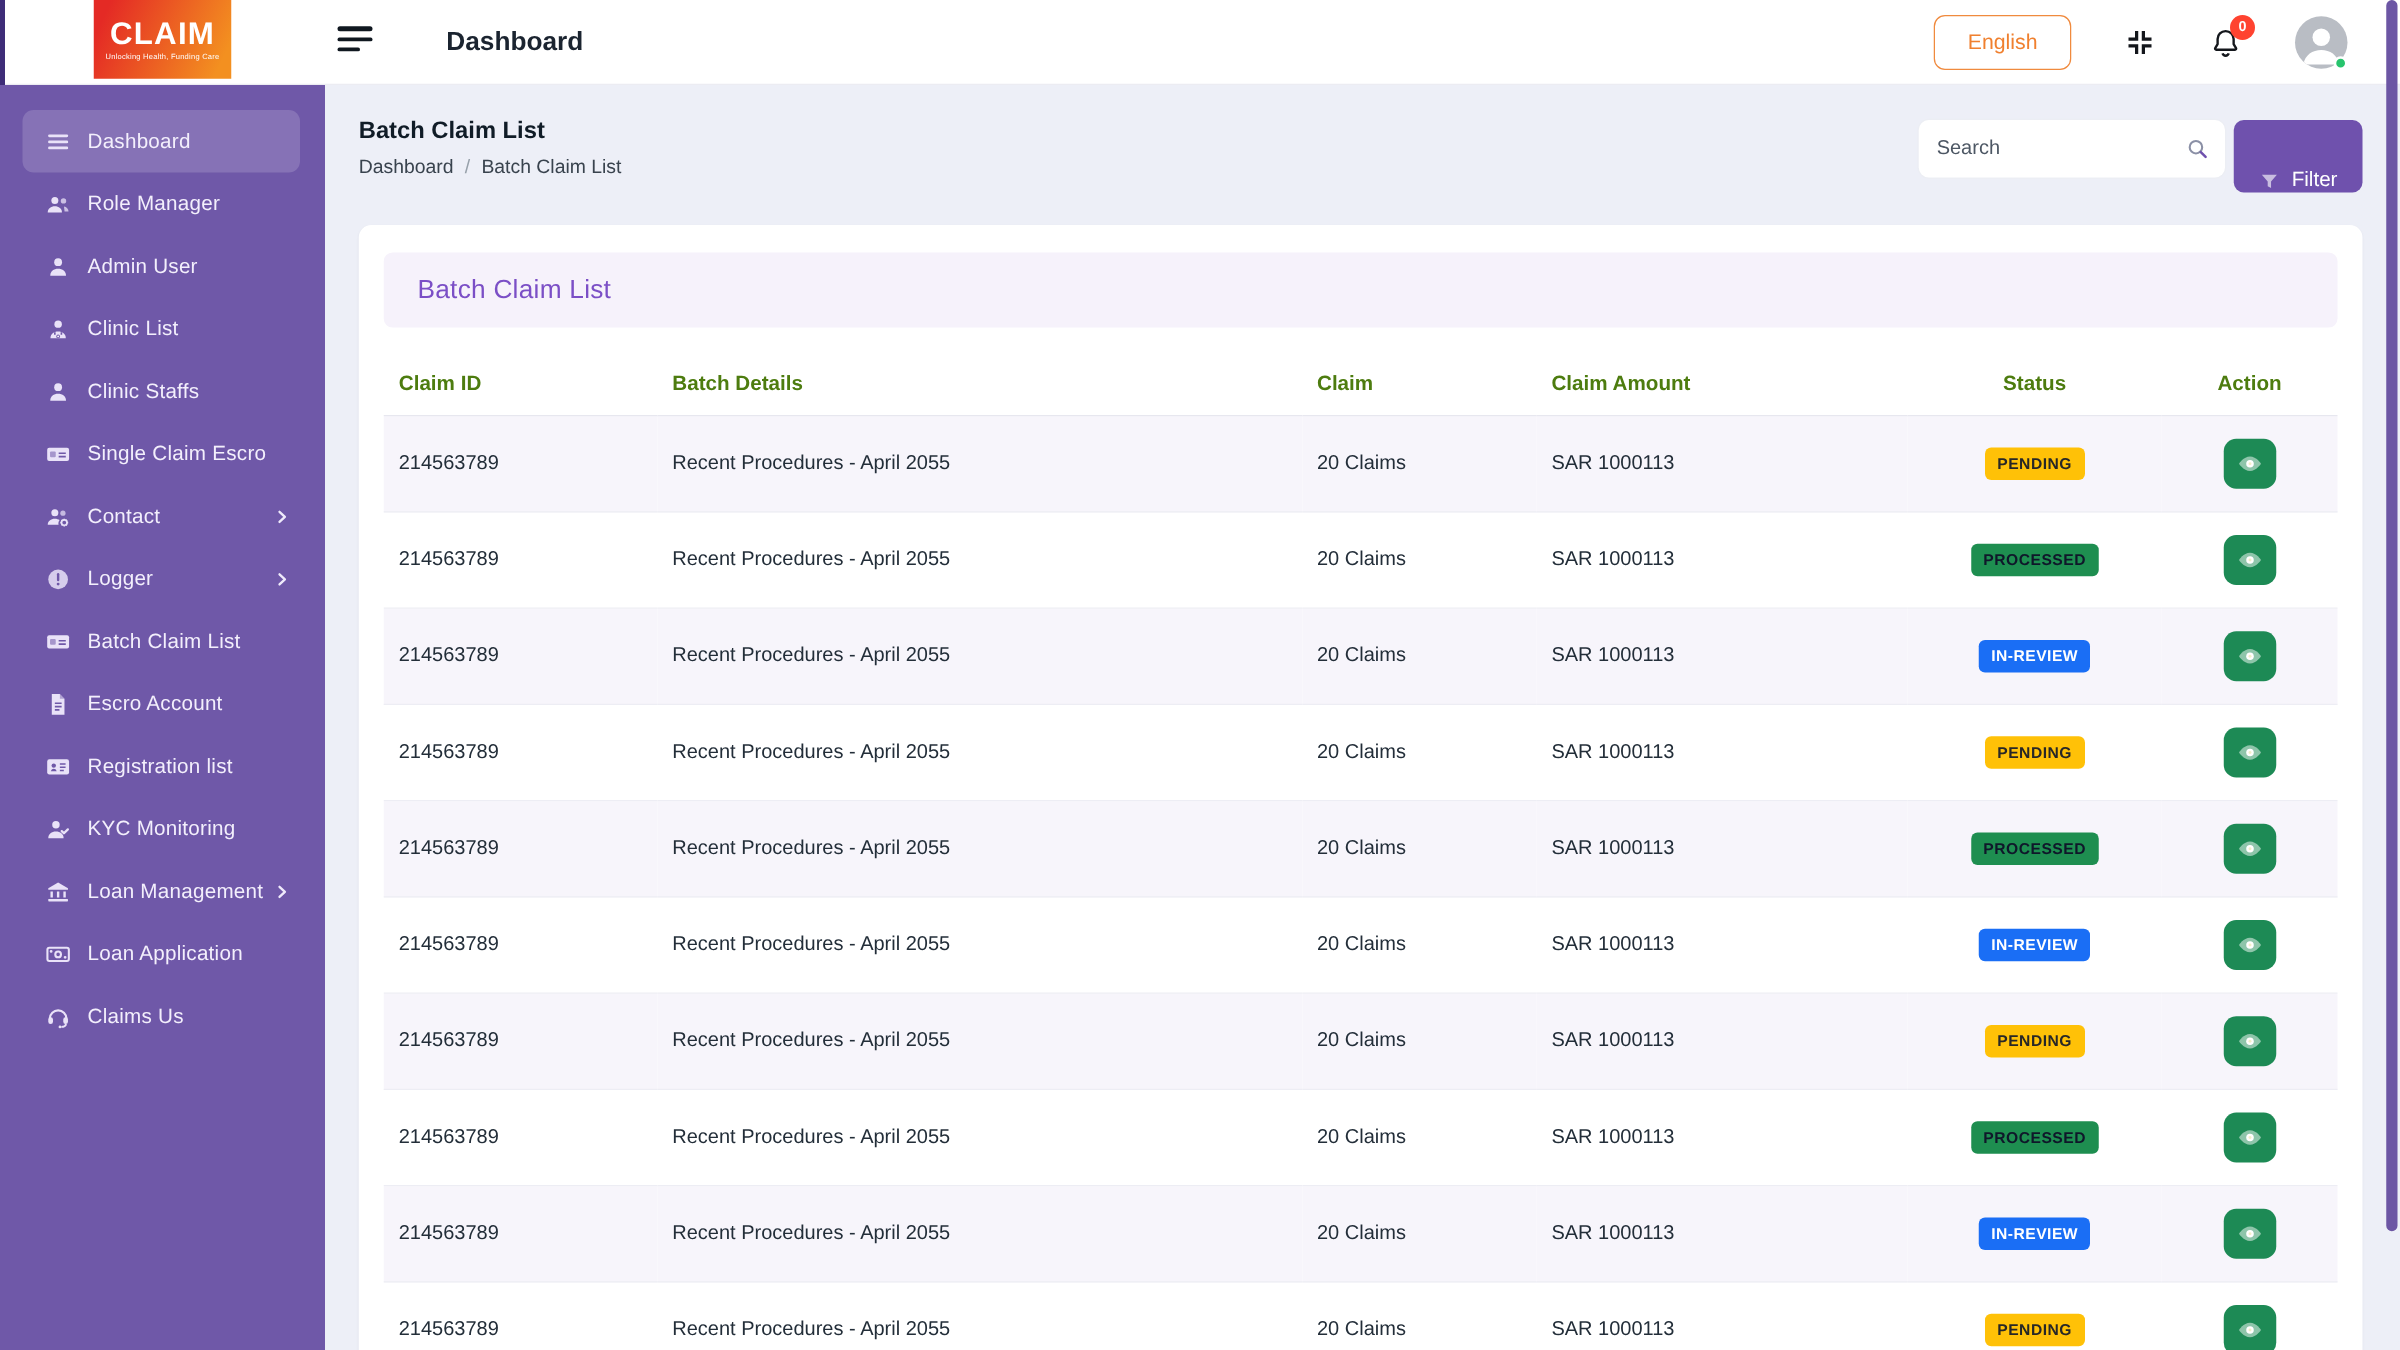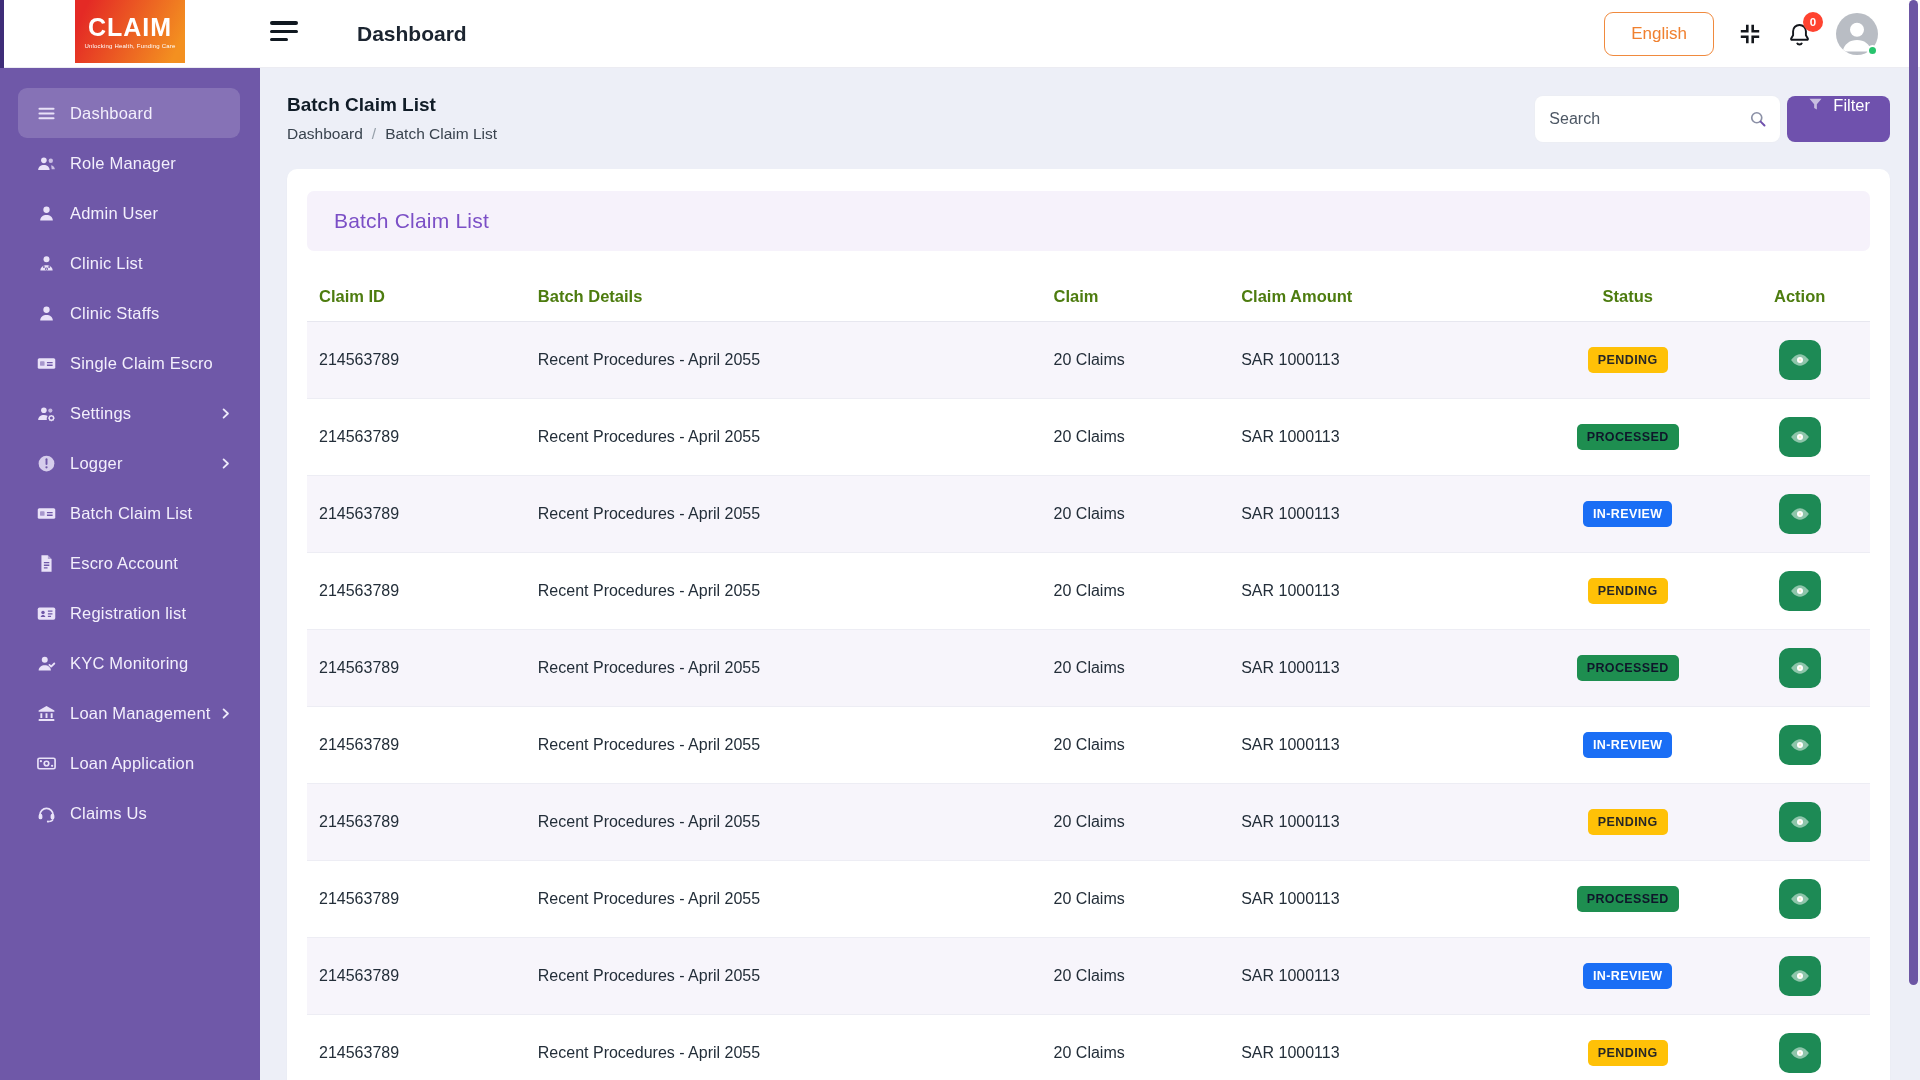--- a/index.html
+++ b/index.html
@@ -25,21 +25,21 @@
     display:flex; flex-direction:column; align-items:center; justify-content:center;
   }
   .logo-title { color:#fff; font-size:25px; font-weight:800; letter-spacing:1px; line-height:1; }
   .logo-tagline { color:#fff; font-size:6px; margin-top:3px; letter-spacing:.2px; }
   .hamburger { position:absolute; left:270px; top:21px; width:30px; height:26px; cursor:pointer; background:none; border:none; }
   .hamburger span { display:block; height:3.2px; background:#101820; border-radius:2px; margin-bottom:5.2px; }
   .hamburger span:nth-child(1){ width:28px; }
   .hamburger span:nth-child(2){ width:28px; }
   .hamburger span:nth-child(3){ width:18px; }
   .topbar-title { position:absolute; left:357px; top:22px; font-size:21px; font-weight:600; color:#1b2430; }
-  .topbar-right { position:absolute; right:42px; top:0; height:68px; display:flex; align-items:center; gap:23px; }
+  .topbar-right { position:absolute; right:42px; top:0; height:68px; display:flex; align-items:center; gap:42px; }
   .lang-btn {
     border:1.5px solid #f08a3e; color:#f0802f; background:#fff;
     font-family:inherit; font-size:17px; padding:11px 26px; border-radius:9px; cursor:pointer;
   }
   .compress-btn { background:none; border:none; cursor:pointer; color:#14171c; }
   .bell-wrap { position:relative; cursor:pointer; }
   .bell-badge {
     position:absolute; top:-9px; right:-10px; min-width:20px; height:20px; border-radius:10px;
     background:#ff4330; color:#fff; font-size:11.5px; font-weight:bold;
     display:flex; align-items:center; justify-content:center; padding:0 5px;
@@ -79,22 +79,22 @@
     position:relative; width:245px; height:46px; background:#fff; border-radius:8px;
     box-shadow:0 0 0 1px #eceef4;
   }
   .search-box input {
     width:100%; height:100%; border:none; outline:none; background:transparent;
     font-family:inherit; font-size:16px; color:#2c3642; padding:0 40px 0 14px; border-radius:8px;
   }
   .search-box input::placeholder { color:#4d5764; opacity:1; }
   .search-ico { position:absolute; right:12px; top:13px; width:20px; height:20px; cursor:pointer; }
   .filter-btn {
-    height:46px; padding:0 20px; background:#6f51ad; color:#fff; border:none; border-radius:8px;
-    font-family:inherit; font-size:16.5px; display:flex; align-items:flex-start; gap:9px; cursor:pointer;
+    height:58px; padding:0 20px; background:#6f51ad; color:#fff; border:none; border-radius:8px;
+    font-family:inherit; font-size:16.5px; display:flex; align-items:flex-end; gap:9px; cursor:pointer;
   }
   .filter-btn svg { width:17px; height:17px; }
 
   
   .card {
     margin-top:26px; background:#fff; border-radius:10px; padding:22px 20px 26px 20px;
     min-height:840px; box-shadow:0 1px 2px rgba(30,30,60,.04);
   }
   .card-band {
     background:#f6f2fb; border-radius:7px; height:60px; display:flex; align-items:center;
@@ -248,21 +248,21 @@
           <svg viewBox="0 0 24 24" fill="currentColor">
             <circle cx="9" cy="8.2" r="3.2"></circle>
             <path d="M2.5 19.3c0-3.6 2.9-5.7 6.5-5.7 1.7 0 3.2.5 4.4 1.3-1 1.2-1.4 2.8-1 4.4z"></path>
             <circle cx="16.4" cy="8.6" r="2.4" opacity=".7"></circle>
             <g stroke="currentColor" stroke-width="1.5" fill="none">
               <circle cx="17.6" cy="17.2" r="2.5"></circle>
               <path d="M17.6 13.6v1.1M17.6 19.7v1.1M14 17.2h1.1M20.1 17.2h1.1M15.1 14.7l.8.8M19.3 18.9l.8.8M20.1 14.7l-.8.8M15.9 18.9l-.8.8"></path>
             </g>
           </svg>
         </span>
-        <span class="sb-label">Settings</span>
+        <span class="sb-label">Contact</span>
         <span class="sb-chev">
           <svg viewBox="0 0 24 24" fill="none" stroke="currentColor" stroke-width="3.4" stroke-linecap="round" stroke-linejoin="round">
             <path d="M8.5 4.5l8 7.5-8 7.5"></path>
           </svg>
         </span>
       </div>
       <div class="sb-item">
         <span class="sb-icon">
           <svg viewBox="0 0 24 24">
             <circle cx="12" cy="12" r="9" fill="currentColor" opacity=".85"></circle>

